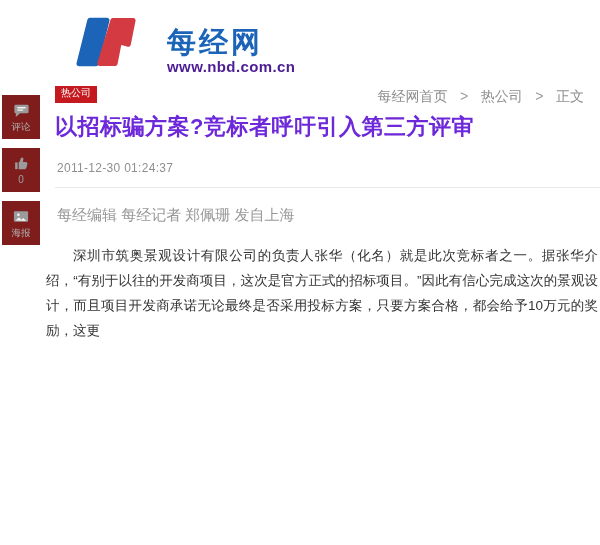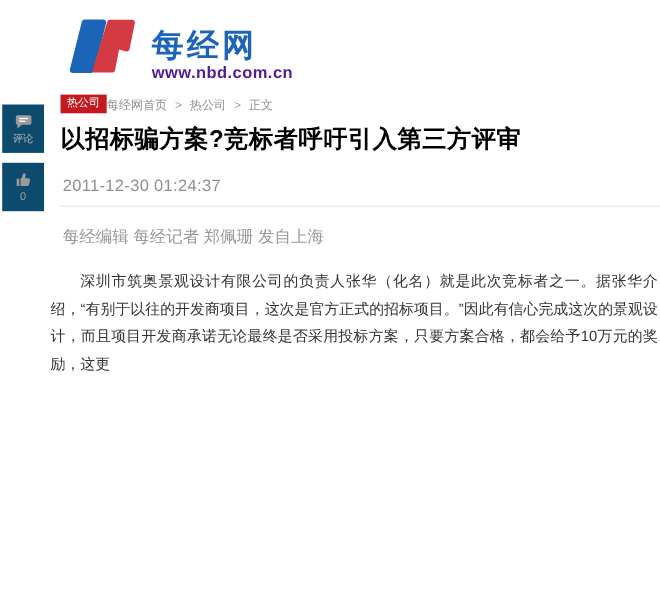--- a/index.html
+++ b/index.html
@@ -7,80 +7,81 @@
   body {
     width: 600px; height: 545px;
     background: #ffffff;
     overflow: hidden;
     position: relative;
     font-family: "Liberation Sans", "DejaVu Sans", sans-serif;
   }
 
   
   .logo-row {
-    position: absolute; left: 59px; top: 10px;
+    position: absolute; left: 72px; top: 10px;
     display: flex; align-items: center;
     cursor: pointer;
+    gap: 16px;
   }
   .logo-mark { width: 72px; height: 64px; }
   .logo-text { margin-left: 7px; margin-top: 17px; }
   .site-name {
     font-size: 29px; font-weight: 700; color: #1c64b8;
     letter-spacing: 3px; line-height: 1;
   }
   .site-url {
     font-size: 15px; font-weight: 700; color: #4c1d95;
     letter-spacing: .4px; margin-top: 2px; line-height: 1;
   }
 
   
   .meta-row {
     position: absolute; left: 55px; right: 16px; top: 86px;
-    display: flex; align-items: flex-start;
+    display: flex; justify-content: space-between; align-items: flex-start; font-family: Liberation Mono, monospace;
   }
   .cat-tag {
     background: #c4191e; color: #ffffff;
     font-size: 10px; line-height: 1;
     padding: 3px 6px 4px;
     cursor: pointer;
   }
   .breadcrumb {
-    font-size: 11px; color: #8e8e8e; margin-top: 2px;
+    font-size: 14px; color: #8e8e8e; margin-top: 2px;
     white-space: nowrap;
   }
   .breadcrumb .crumb { cursor: pointer; }
   .breadcrumb .sep { margin: 0 4px; color: #9a9a9a; }
 
   
   .headline {
     position: absolute; left: 55px; top: 113px; right: 10px;
     margin: 0;
-    font-size: 22px; font-weight: 700; color: #000000;
+    font-size: 22px; font-weight: 700; color: #6d28d9;
     letter-spacing: .5px; line-height: 1.3;
   }
   .pub-date {
     position: absolute; left: 57px; top: 161px;
-    font-size: 15px; color: #8f8f8f; letter-spacing: .3px;
+    font-size: 12px; color: #8f8f8f; letter-spacing: .3px;
   }
   .divider {
     position: absolute; left: 55px; right: 0; top: 187px;
     border-top: 1px solid #e8e8e8; height: 0;
   }
   .byline {
     position: absolute; left: 57px; top: 206px;
     font-size: 15px; color: #989898;
   }
 
   
   .share-rail {
     position: absolute; left: 2px; top: 95px; width: 38px;
   }
   .side-block {
     width: 38px; height: 44px; margin-bottom: 9px;
-    background: #0c4a6e;
+    background: #7f1d1d;
     display: flex; flex-direction: column;
     align-items: center; justify-content: center;
     cursor: pointer;
   }
   .side-block svg { display: block; }
   .side-label {
     font-size: 9.5px; color: #b3b3b3; line-height: 1; margin-top: 3px;
   }
   .like-count {
     font-size: 10px; color: #a0a0a0; line-height: 1; margin-top: 3px;
@@ -135,17 +136,25 @@
   </div>
 
   <div class="side-block">
     <svg width="17" height="17" viewBox="0 0 24 24">
       <path d="M3 10.5 h3.5 V20 H3 z" fill="#9b9b9b"></path>
       <path d="M8 20 h8.2 c1.3 0 2.4 -.9 2.7 -2.1 l1.4 -5.2 c.4 -1.5 -.7 -2.9 -2.2 -2.9 h-4.3 l.9 -3.6 c.3 -1.3 -.6 -2.6 -2 -2.6 -.7 0 -1.4 .4 -1.7 1.1 L9.6 9.2 8 10.2 Z" fill="#9b9b9b"></path>
     </svg>
     <span class="like-count">0</span>
   </div>
 
+  <div class="side-block">
+    <svg width="18" height="17" viewBox="0 0 24 24">
+      <rect x="2" y="4.5" width="20" height="15" rx="1.5" fill="#9b9b9b"></rect>
+      <circle cx="8.3" cy="9.5" r="1.9" fill="#f4f4f4"></circle>
+      <path d="M4.5 17.8 l4.6 -4.6 3.4 3.4 2.6 -2.6 4.4 4.4 v-.2 z" fill="#f4f4f4"></path>
+    </svg>
+    <span class="side-label">海报</span>
+  </div>
 </div>
 
 <div class="article">
   <p>深圳市筑奥景观设计有限公司的负责人张华（化名）就是此次竞标者之一。据张华介绍，“有别于以往的开发商项目，这次是官方正式的招标项目。”因此有信心完成这次的景观设计，而且项目开发商承诺无论最终是否采用投标方案，只要方案合格，都会给予10万元的奖励，这更</p>
 </div>
 
 </body></html>

